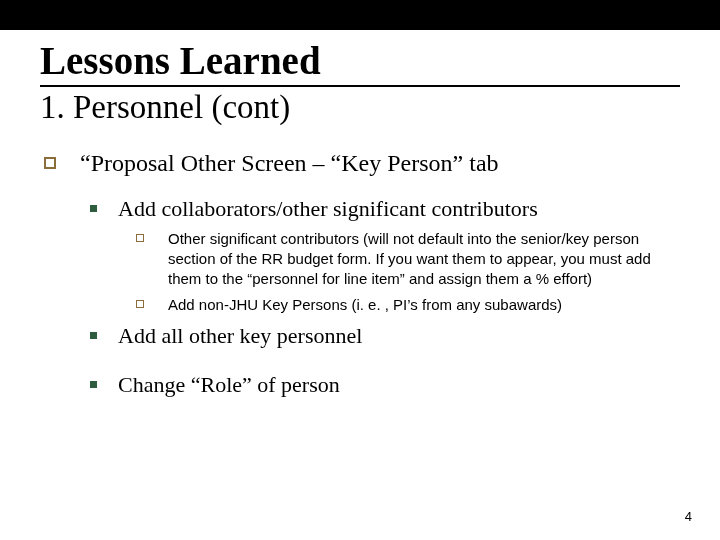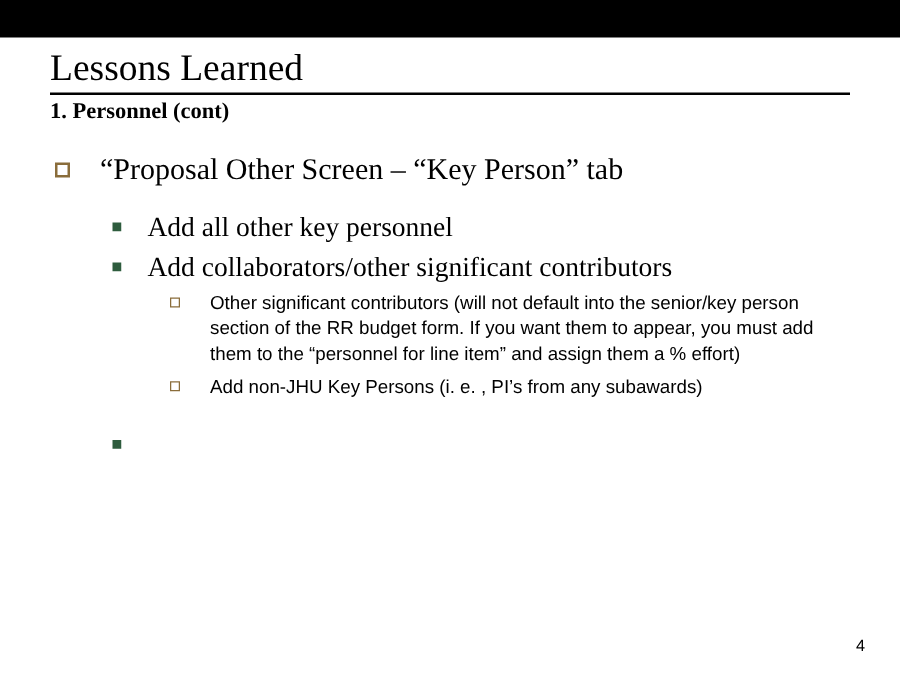--- a/index.html
+++ b/index.html
@@ -15,34 +15,34 @@
   }
   .topbar {
     width: 100%;
     height: 30px;
     background: #000;
   }
   .content {
     padding: 0 40px 0 40px;
   }
   .title {
-    font-size: 30px;
+    font-size: 39px;
     margin-top: 8px;
     margin-bottom: 0;
-    font-weight: normal;
+    font-weight: bold;
   }
   .rule {
     border: none;
     border-top: 2px solid #000;
     margin: 2px 0 2px 0;
   }
   .subtitle {
-    font-size: 18px;
+    font-size: 33px;
     margin: 2px 0 24px 0;
-    font-weight: bold;
+    font-weight: normal;
   }
   ul {
     list-style: none;
     margin: 0;
     padding: 0;
   }
   
   .lvl1 > li {
     position: relative;
     padding-left: 40px;
@@ -124,38 +124,39 @@
   <div class="subtitle">1.  Personnel (cont)</div>
 
   <ul class="lvl1">
     <li>
       <span class="bullet"></span>
       <span>“Proposal Other Screen – “Key Person” tab</span>
 
       <ul class="lvl2">
         <li>
           <span class="bullet"></span>
-          <span>Add all other key personnel</span>
-        </li>
-        <li>
-          <span class="bullet"></span>
           <span>Add collaborators/other significant contributors</span>
 
           <ul class="lvl3">
             <li>
               <span class="bullet"></span>
               <span>Other significant contributors (will not default into the senior/key person section of the RR budget form.  If you want them to appear, you must add them to the “personnel for line item” and assign them a % effort)</span>
             </li>
             <li>
               <span class="bullet"></span>
               <span>Add non-JHU Key Persons (i. e. , PI’s from any subawards)</span>
             </li>
           </ul>
         </li>
+        <li>
+          <span class="bullet"></span>
+          <span>Add all other key personnel</span>
+        </li>
         <li class="gap-before">
           <span class="bullet"></span>
+          <span>Change “Role” of person</span>
         </li>
       </ul>
     </li>
   </ul>
 </div>
 
 <div class="pagenum">4</div>
 
 </body></html>

